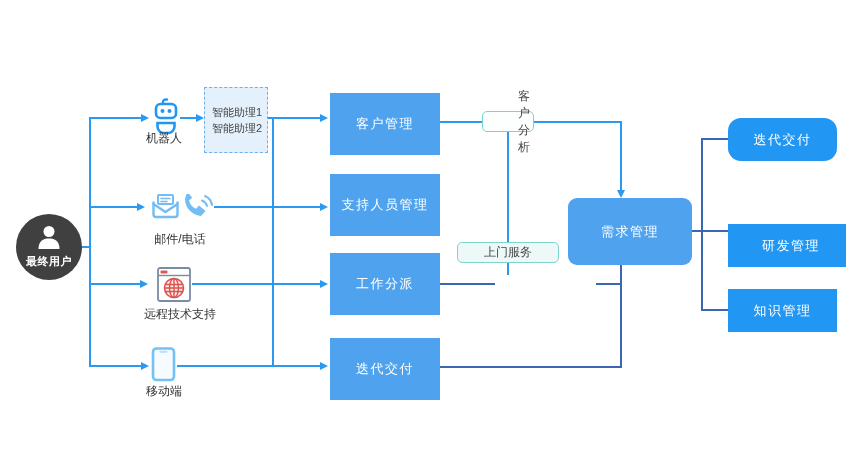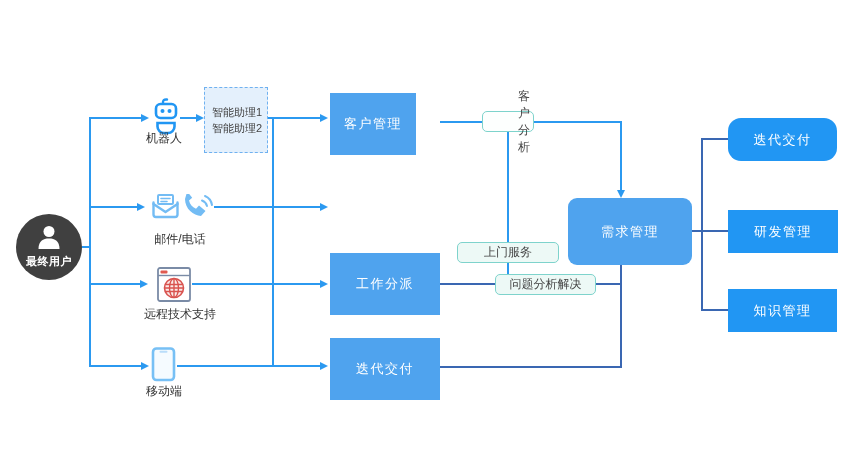--- a/index.html
+++ b/index.html
@@ -136,47 +136,47 @@
       <path d="M9.5 4.8 h6" stroke="#B9DDFA" stroke-width="2" stroke-linecap="round"></path>
     </svg>
   </div>
   <div class="iconlabel" style="left:133px;top:384px;width:62px;">移动端</div>
 
   <div class="dashedbox" style="left:204px;top:87px;width:64px;height:66px;">
     <div>智能助理1</div>
     <div>智能助理2</div>
   </div>
 
-  <div class="module" style="left:330px;top:93px;width:86px;height:62px;">
+  <div class="module" style="left:330px;top:93px;width:110px;height:62px;">
     <span>客户管理</span>
+  </div>
+  <div class="module" style="left:330px;top:174px;width:110px;height:62px;">
+    <span>支持人员管理</span>
   </div>
   <div class="module" style="left:330px;top:253px;width:110px;height:62px;">
     <span>工作分派</span>
   </div>
   <div class="module" style="left:330px;top:338px;width:110px;height:62px;">
     <span>迭代交付</span>
   </div>
 
   <div class="elabel white" style="left:482px;top:111px;width:52px;height:21px;padding-left:35px;">
     <span>客户分析</span>
   </div>
   <div class="elabel" style="left:457px;top:206px;width:102px;height:21px;margin-top:36px;">
     <span>上门服务</span>
   </div>
-  <div class="elabel" style="left:495px;top:274px;width:101px;height:21px;">
-    <span>问题分析解决</span>
-  </div>
 
   <div class="module" style="left:568px;top:198px;width:124px;height:67px;border-radius:9px;">
     <span>需求管理</span>
   </div>
 
   <div class="output" style="left:728px;top:118px;width:109px;height:43px;border-radius:13px;">
     <span>迭代交付</span>
   </div>
-  <div class="output" style="left:728px;top:210px;width:110px;height:43px;">
+  <div class="output" style="left:728px;top:224px;width:110px;height:43px;padding-left:8px;">
     <span>研发管理</span>
   </div>
   <div class="output" style="left:728px;top:289px;width:109px;height:43px;">
     <span>知识管理</span>
   </div>
 
 </div>
 
 </body></html>

